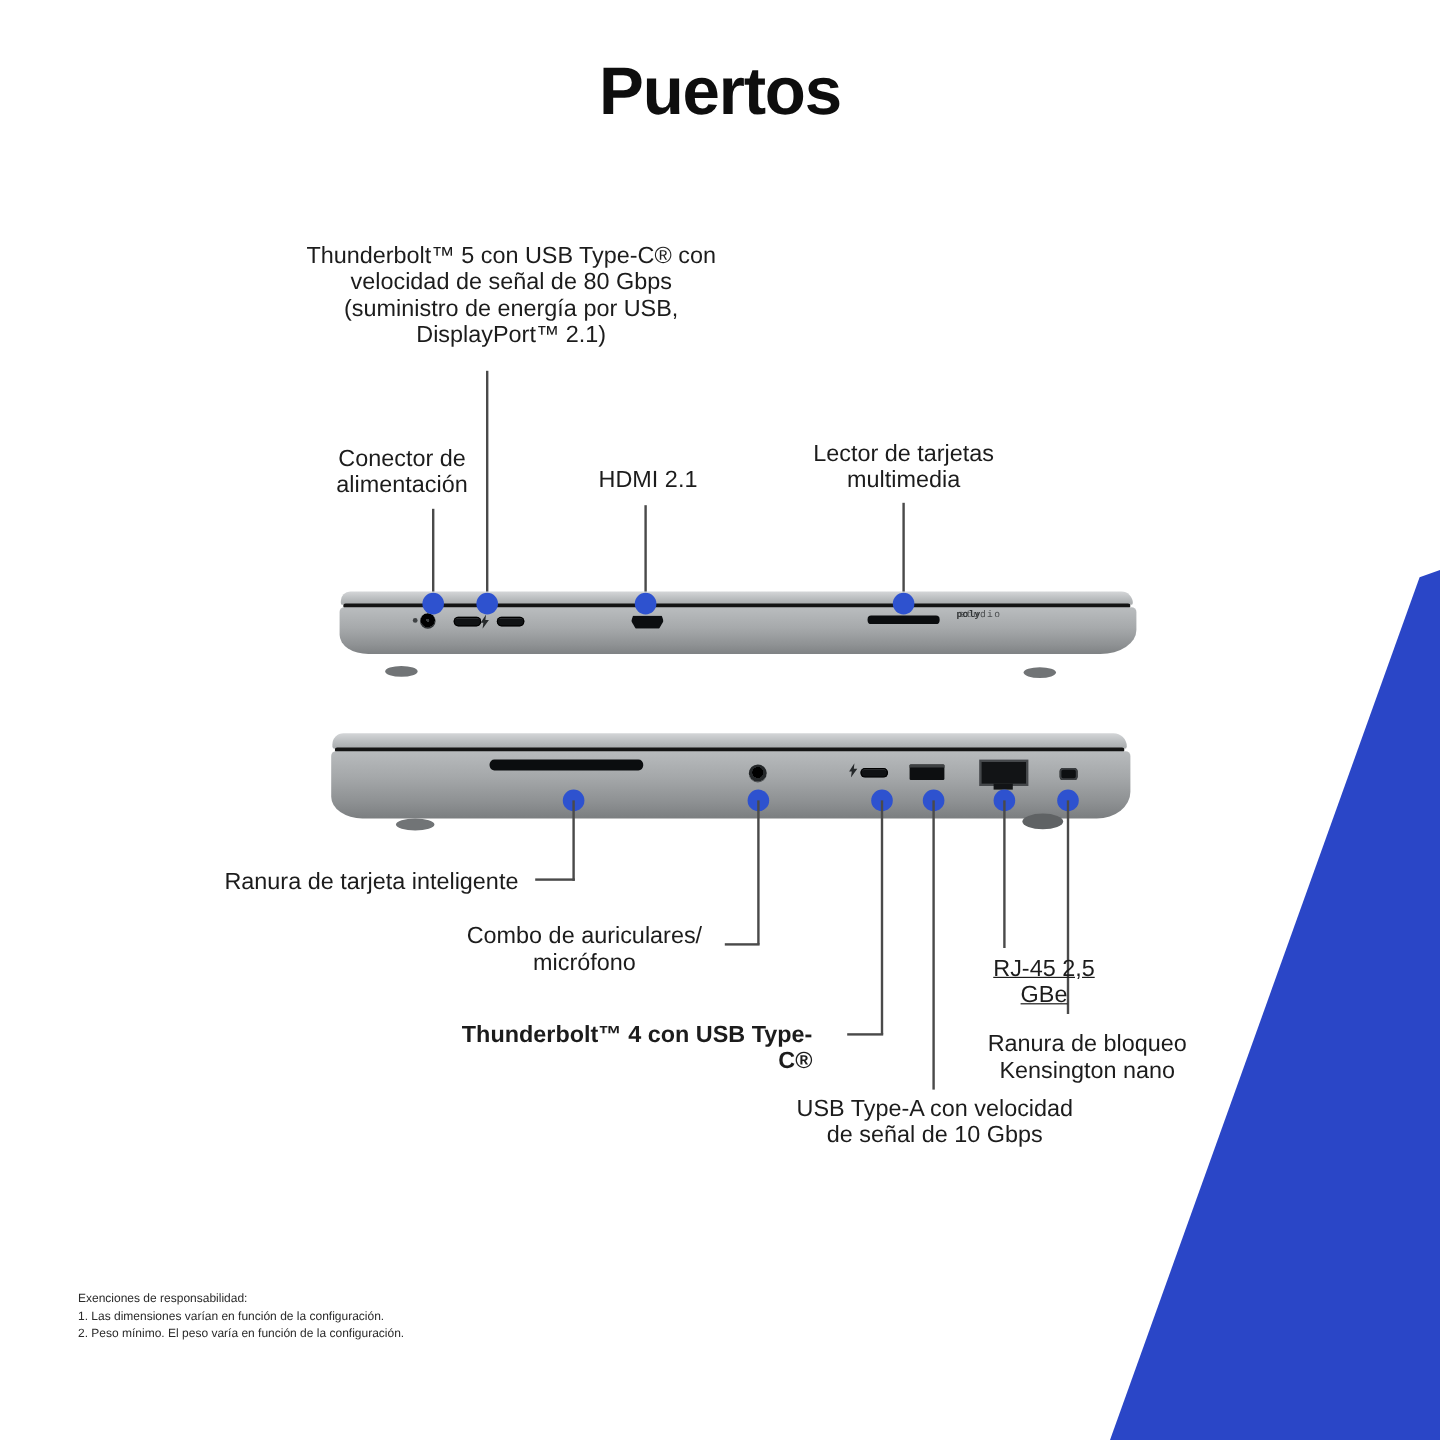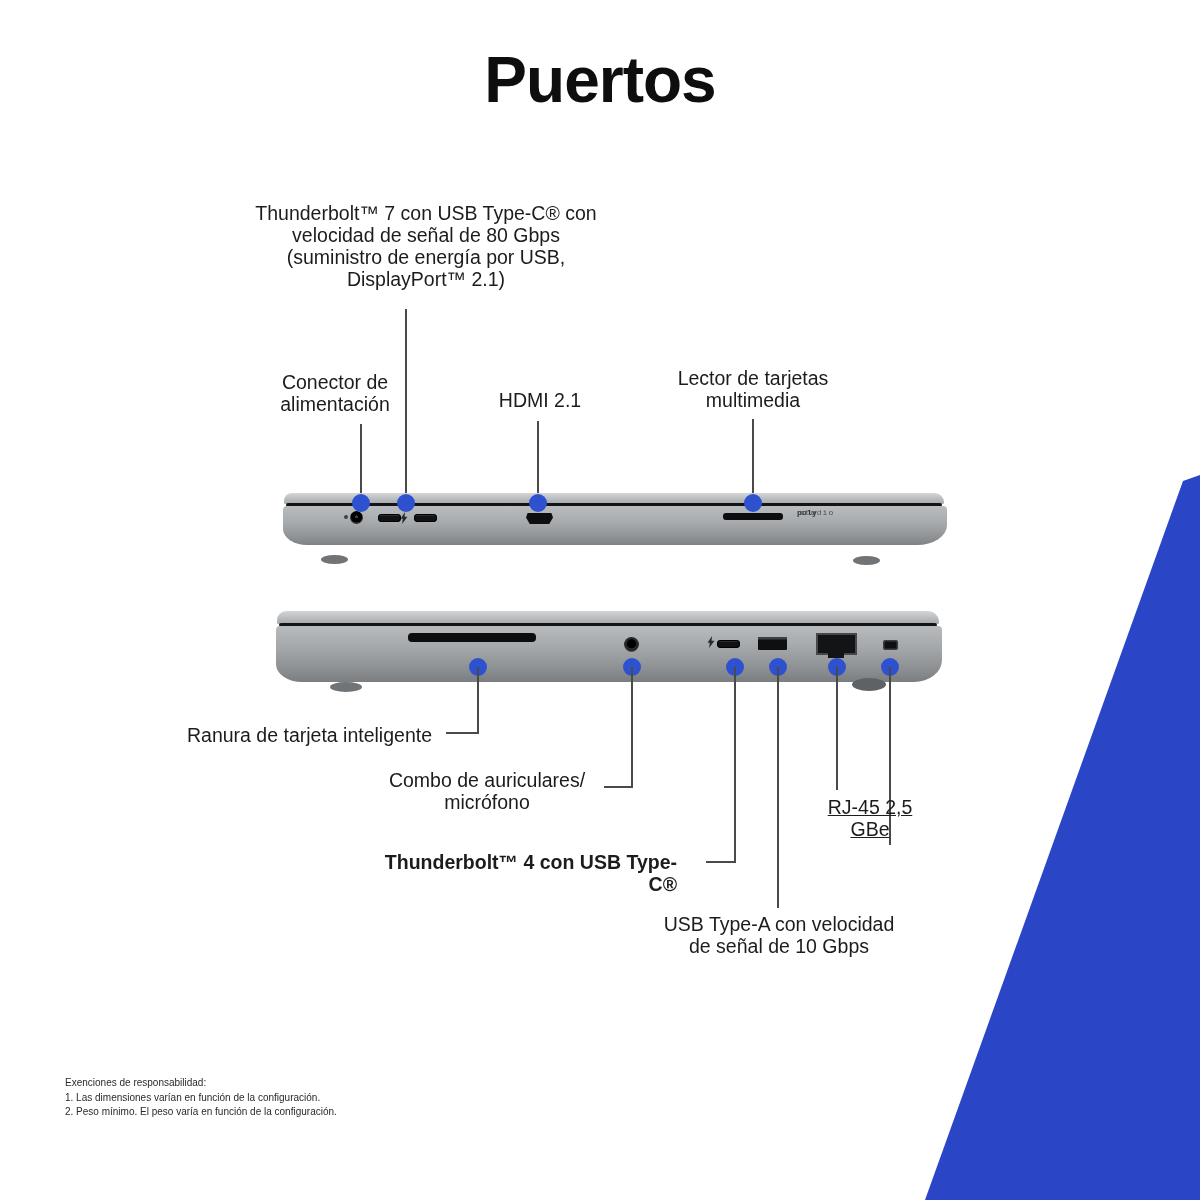--- a/index.html
+++ b/index.html
@@ -9,21 +9,21 @@
   }
   
   .wedge{
     position:absolute;left:900px;top:470px;width:300px;height:730px;
     background:var(--accent_blue,#2a46c7);
     clip-path:polygon(283px 11px,300px 5px,300px 730px,25px 730px);
   }
   
   .title{
     position:absolute;left:0;top:47px;width:100%;text-align:center;
-    font-size:64px;font-weight:700;letter-spacing:-1px;color:#0e0e0e;line-height:1.05;
+    font-size:56px;font-weight:700;letter-spacing:-1px;color:#0e0e0e;line-height:1.05;
   }
   
   .callout{position:absolute;font-size:19.5px;line-height:22px;color:#1c1c1c;}
   .callout .line{display:block;}
   .center{text-align:center;}
   .right{text-align:right;}
   .co-tb5{left:230px;top:202px;width:392px;}
   .co-power{left:245px;top:371px;width:180px;}
   .co-hdmi{left:465px;top:389px;width:150px;}
   .co-cardreader{left:662px;top:367px;width:182px;}
@@ -118,21 +118,21 @@
 </head>
 <body>
 
 <div class="canvas">
 
   <div class="wedge"></div>
 
   <div class="title">Puertos</div>
 
   <div class="callout center co-tb5">
-    <span class="line">Thunderbolt™ 7 con USB Type-C® con</span>
+    <span class="line">Thunderbolt™ 5 con USB Type-C® con</span>
     <span class="line">velocidad de señal de 80 Gbps</span>
     <span class="line">(suministro de energía por USB,</span>
     <span class="line">DisplayPort™ 2.1)</span>
   </div>
   <div class="callout center co-power">
     <span class="line">Conector de</span>
     <span class="line">alimentación</span>
   </div>
   <div class="callout center co-hdmi">
     <span class="line">HDMI 2.1</span>
@@ -217,20 +217,24 @@
     <span class="line">Thunderbolt™ 4 con USB Type-C®</span>
   </div>
   <div class="callout center co-usba">
     <span class="line">USB Type-A con velocidad</span>
     <span class="line">de señal de 10 Gbps</span>
   </div>
   <div class="callout center co-rj45">
     <span class="line">RJ-45 2,5</span>
     <span class="line">GBe</span>
   </div>
+  <div class="callout center co-kensington">
+    <span class="line">Ranura de bloqueo</span>
+    <span class="line">Kensington nano</span>
+  </div>
 
   <div class="disclaimer">
     <span class="line">Exenciones de responsabilidad:</span>
     <span class="line">1. Las dimensiones varían en función de la configuración.</span>
     <span class="line">2. Peso mínimo. El peso varía en función de la configuración.</span>
   </div>
 
 </div>
 
 </body></html>

